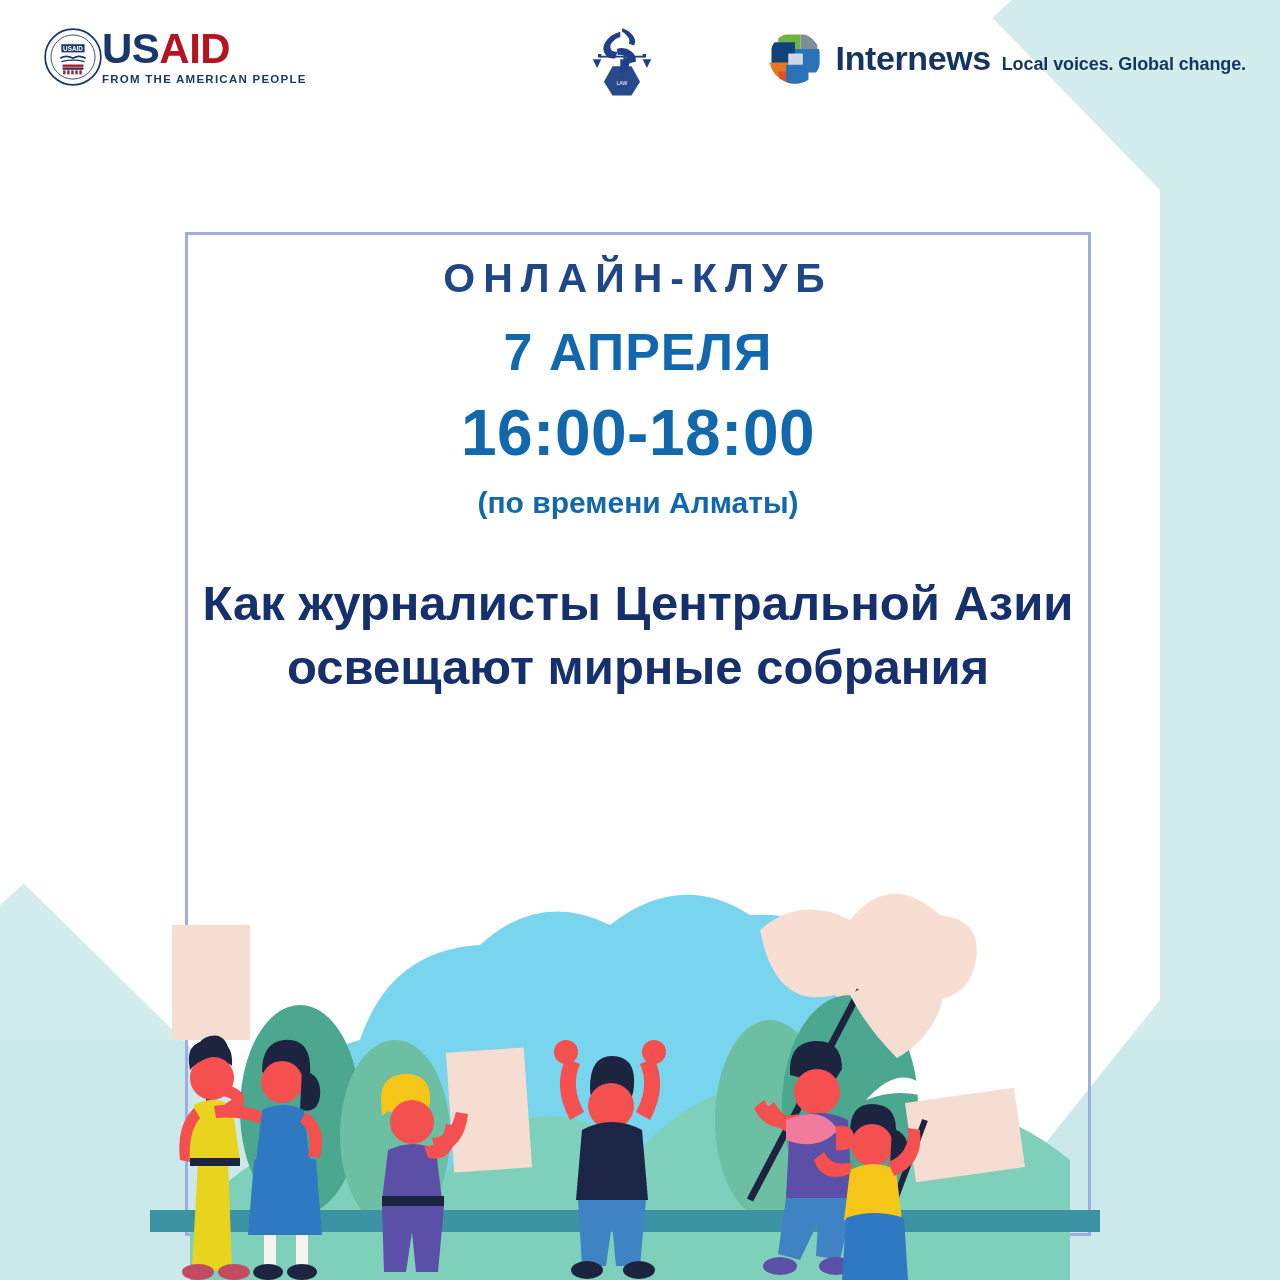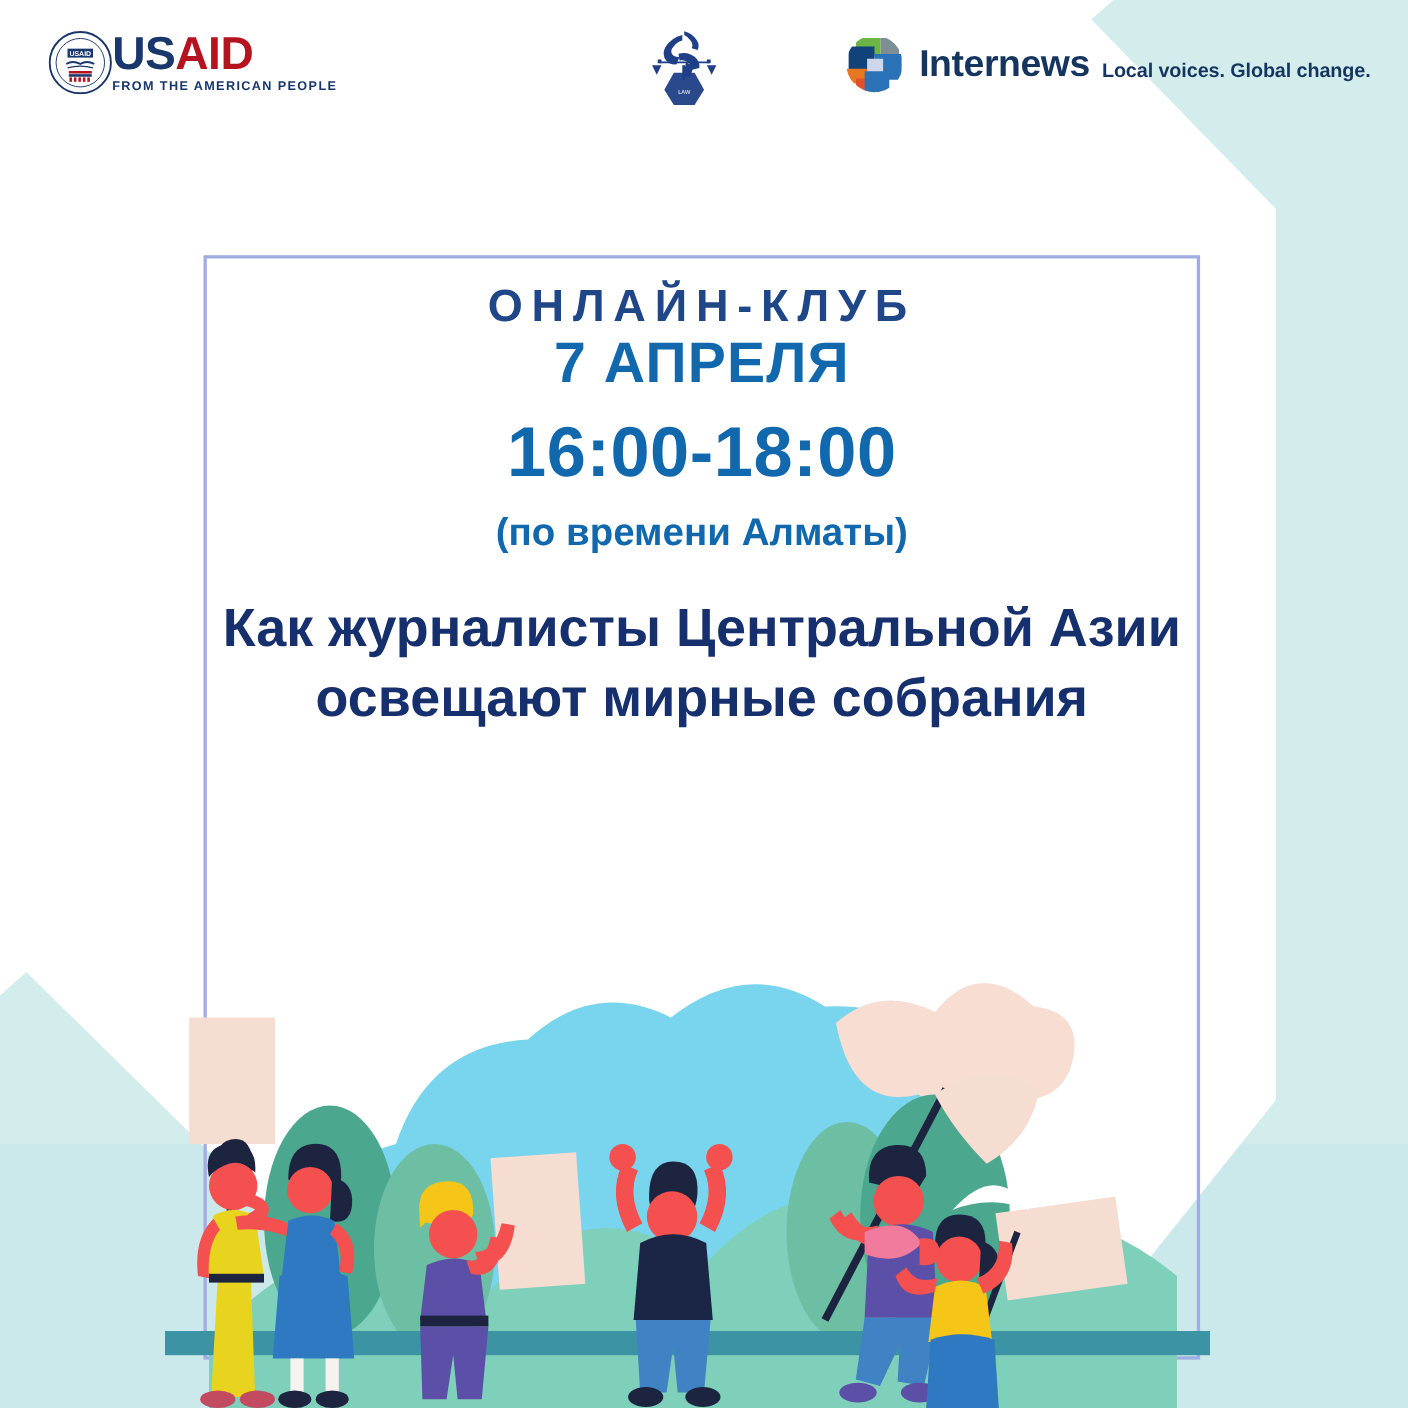--- a/index.html
+++ b/index.html
@@ -122,41 +122,42 @@
     font-weight: 700;
     font-size: 41px;
     line-height: 1.08;
     letter-spacing: 8px;
     white-space: nowrap;
   }
   .h-date {
     color: #1268ad;
     font-weight: 700;
     font-size: 52px;
+    margin-top: 22px;
     letter-spacing: 1px;
   }
   .h-time {
     color: #1268ad;
     font-weight: 700;
     font-size: 64px;
     margin-top: 14px;
     letter-spacing: 0.5px;
   }
   .h-tz {
     color: #1268ad;
     font-weight: 700;
-    font-size: 35px;
+    font-size: 30px;
     margin-top: 16px;
   }
   .h-sub {
     color: #16306e;
     font-weight: 700;
     font-size: 49px;
     line-height: 1.3;
-    margin-top: 36px;
+    margin-top: 52px;
     padding: 0 10px;
   }
 
   
   .illustration {
     position: absolute;
     left: 150px; bottom: 0;
     width: 1000px; height: 460px;
   }
   .illustration svg { display: block; width: 100%; height: 100%; }

